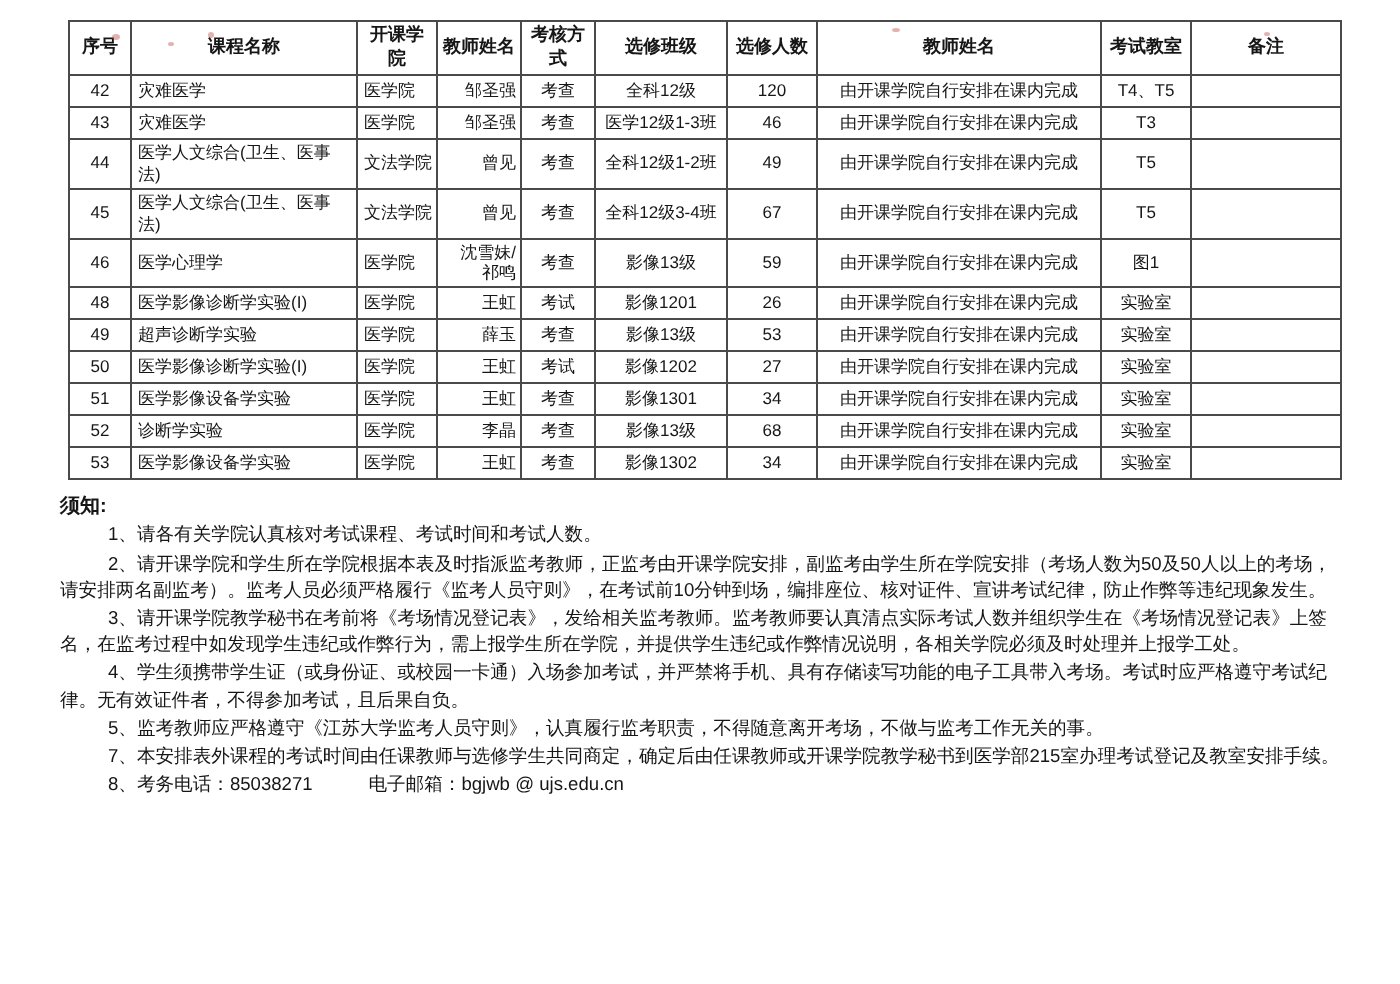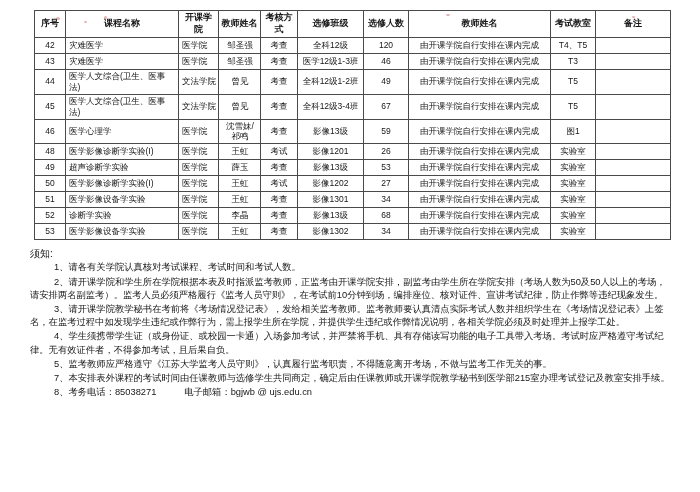--- a/index.html
+++ b/index.html
@@ -35,24 +35,24 @@
   table.exam th{font-weight:bold;font-size:9px;height:24px;text-align:center;background:#fff;}
   table.exam td{height:13px;text-align:center;}
   
   col.c1{width:31px}  col.c2{width:113px} col.c3{width:40px}
   col.c4{width:42px}  col.c5{width:37px}  col.c6{width:66px}
   col.c7{width:45px}  col.c8{width:142px} col.c9{width:45px}
   col.c10{width:75px}
   
   table.exam td:nth-child(2){text-align:left;padding-left:3px;}
   table.exam td:nth-child(3){text-align:left;padding-left:3px;}
-  table.exam td:nth-child(4){text-align:center;padding-left:3px;}
+  table.exam td:nth-child(4){text-align:right;padding-left:3px;}
 
   .notes{margin:7px 26px 0 30px;font-size:9.3px;line-height:13.2px;color:#161616;}
-  .notes-heading{font-weight:normal;font-size:10px;margin:0 0 1px 0;}
+  .notes-heading{font-weight:bold;font-size:10px;margin:0 0 1px 0;}
   .note-item{margin:0 0 1px 0;text-indent:24px;}
 </style>
 </head>
 <body>
 
 <div class="page">
 
   <div class="speck s1"></div>
   <div class="speck s2"></div>
   <div class="speck s3"></div>

